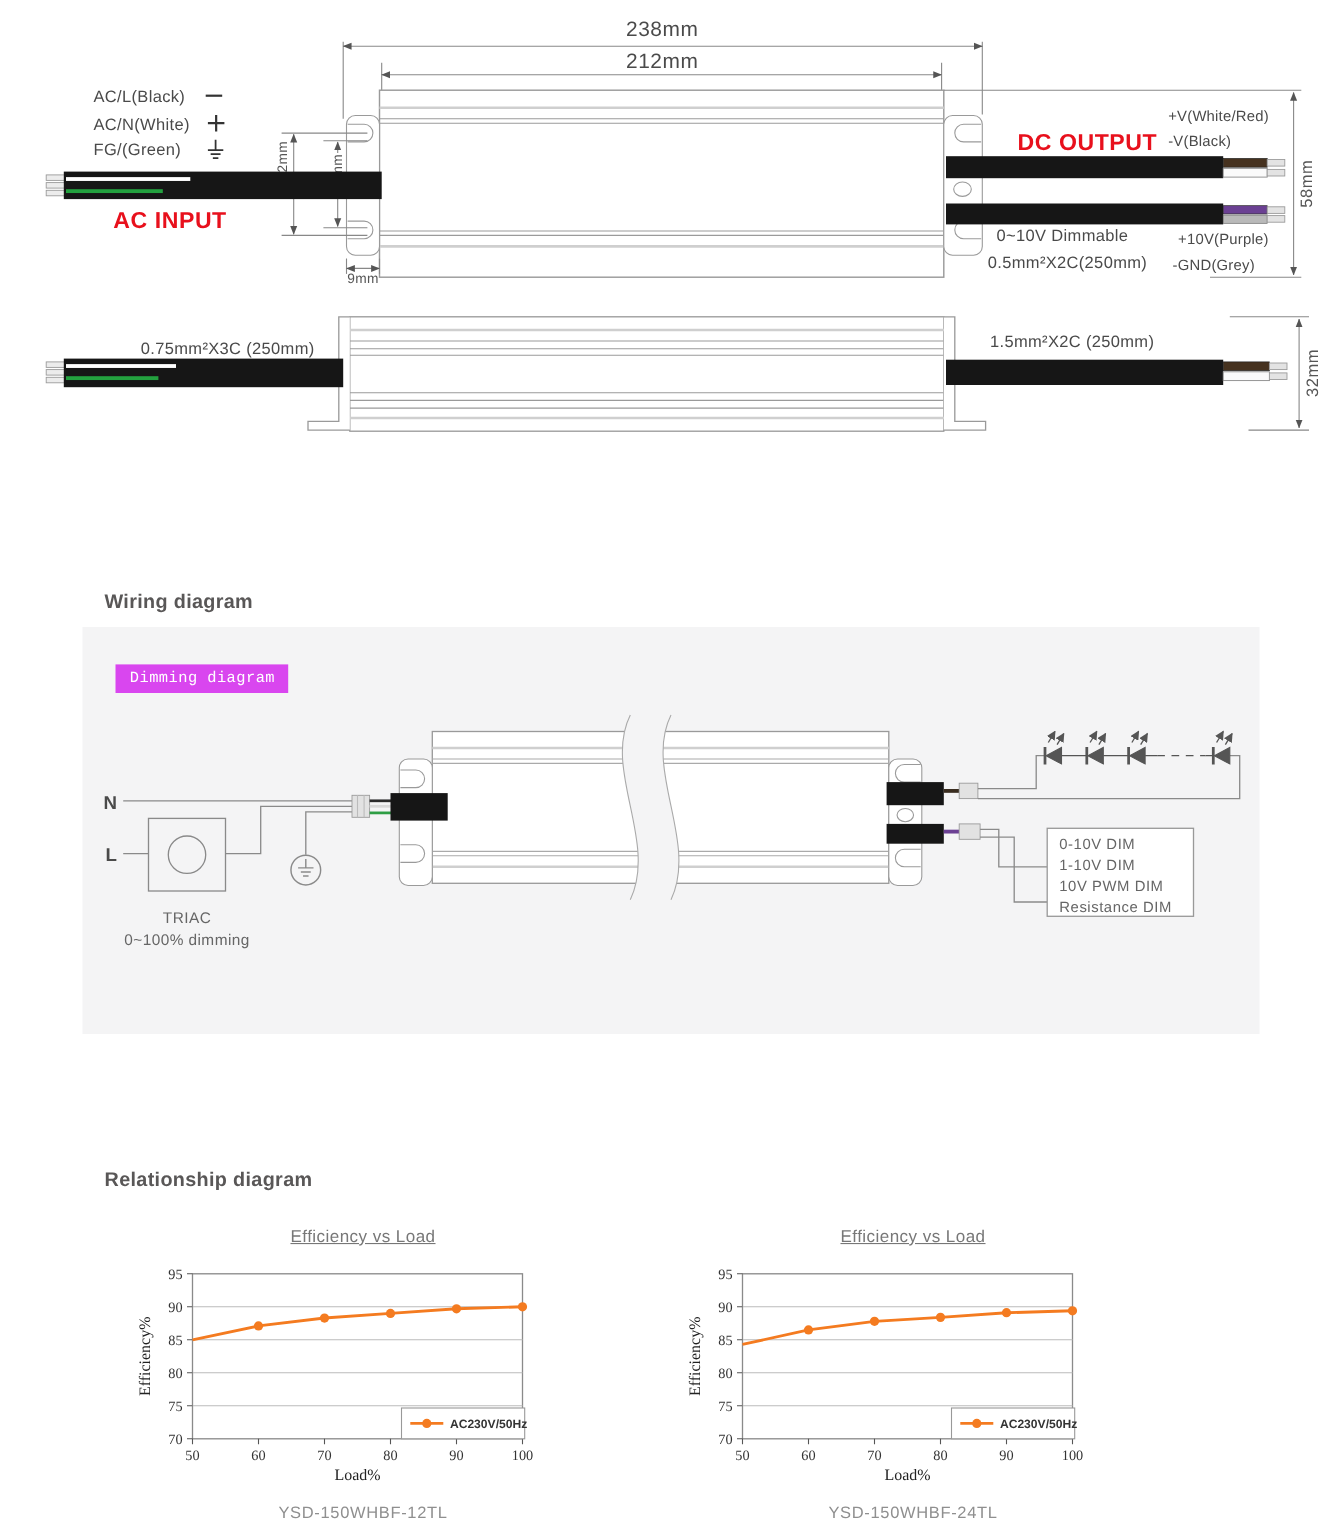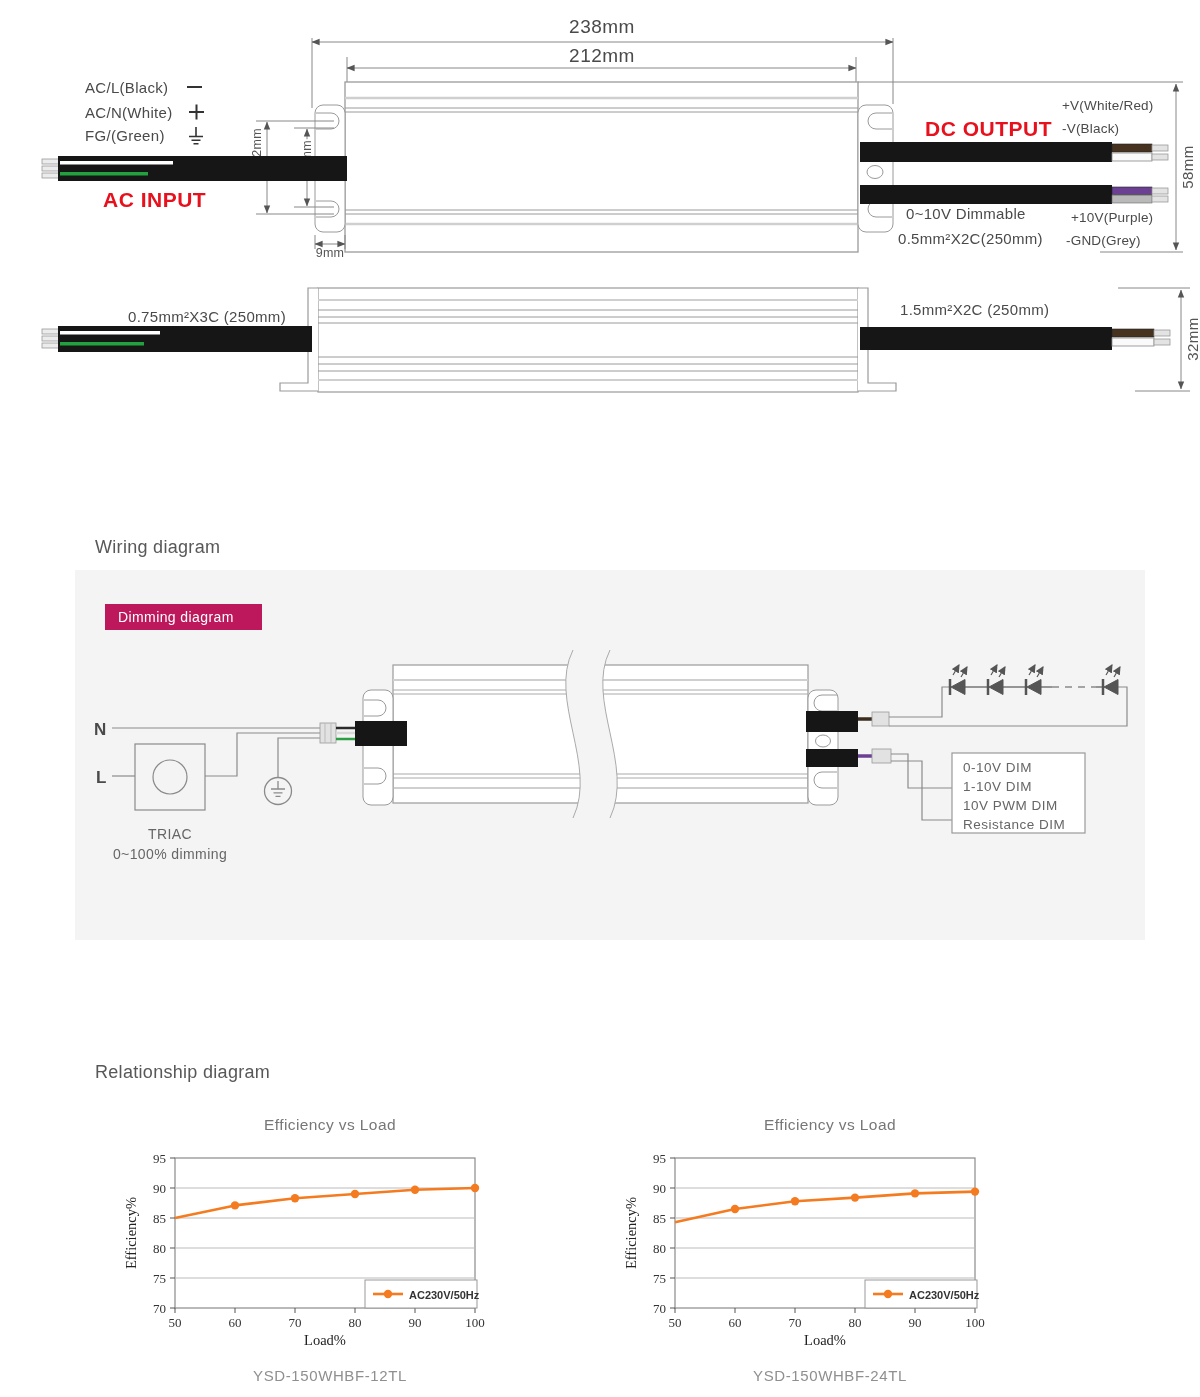--- a/index.html
+++ b/index.html
@@ -10,30 +10,30 @@
   .t19{font-size:19px;fill:#4a4a4a;letter-spacing:.5px;}
   .t15{font-size:15px;fill:#555;letter-spacing:.5px;}
   .t15d{font-size:15px;fill:#4a4a4a;letter-spacing:.3px;}
   .t13{font-size:13.5px;fill:#4a4a4a;letter-spacing:.2px;}
   .t12{font-size:12.5px;fill:#555;letter-spacing:.3px;}
   .tred{font-size:21px;font-weight:bold;fill:#e8101c;letter-spacing:.5px;}
   .t17{font-size:17px;font-weight:bold;fill:#4a4a4a;}
   .t14g{font-size:14px;fill:#666;letter-spacing:.4px;}
   .t13g{font-size:13.5px;fill:#666;letter-spacing:.5px;}
   .halo{paint-order:stroke;stroke:#fff;stroke-width:4px;}
-  .h2{position:absolute;font-size:18px;font-weight:normal;color:#595757;letter-spacing:.3px;}
+  .h2{position:absolute;font-size:18px;font-weight:bold;color:#595757;letter-spacing:.3px;}
   .wiring-h{left:95px;top:537px;}
   .rel-h{left:95px;top:1062px;}
   .panel{position:absolute;left:75px;top:570px;width:1070px;height:370px;background:#f4f4f5;}
   .panel svg{left:0;top:0;}
-  .badge{position:absolute;left:30px;top:34px;width:157px;height:26px;background:#be185d;
+  .badge{position:absolute;left:30px;top:34px;width:157px;height:26px;background:#d946ef;
          color:#fff;font-size:14px;line-height:26px;padding-left:13px;box-sizing:border-box;
-         letter-spacing:.4px;}
+         letter-spacing:.4px;font-family:Liberation Mono, monospace;}
   .chart{position:absolute;top:1116px;width:420px;}
-  .chart-title{height:22px;text-align:center;font-size:15.5px;color:#777;letter-spacing:.4px;}
+  .chart-title{height:22px;text-align:center;font-size:15.5px;color:#777;letter-spacing:.4px;text-decoration:underline;}
   .chart svg{position:static;display:block;width:420px;height:225px;}
   .chart-caption{margin-top:4px;text-align:center;font-size:15px;color:#8f8f8f;letter-spacing:.6px;}
   .tick{font-family:"Liberation Serif",serif;font-size:13px;fill:#333;}
   .axis{font-family:"Liberation Serif",serif;font-size:14.5px;fill:#222;}
   .legend{font-family:"Liberation Sans",sans-serif;font-size:11px;font-weight:bold;fill:#333;}
 </style>
 </head>
 <body>
 
 <div class="page">

